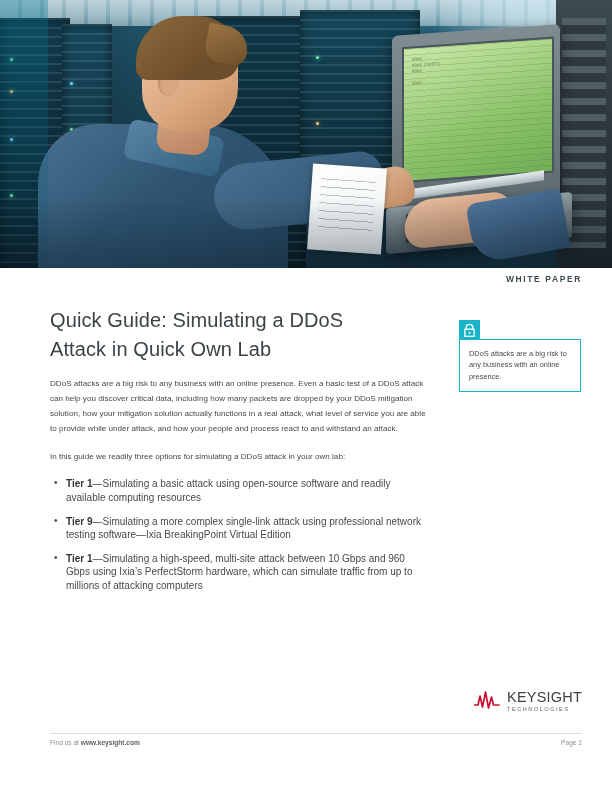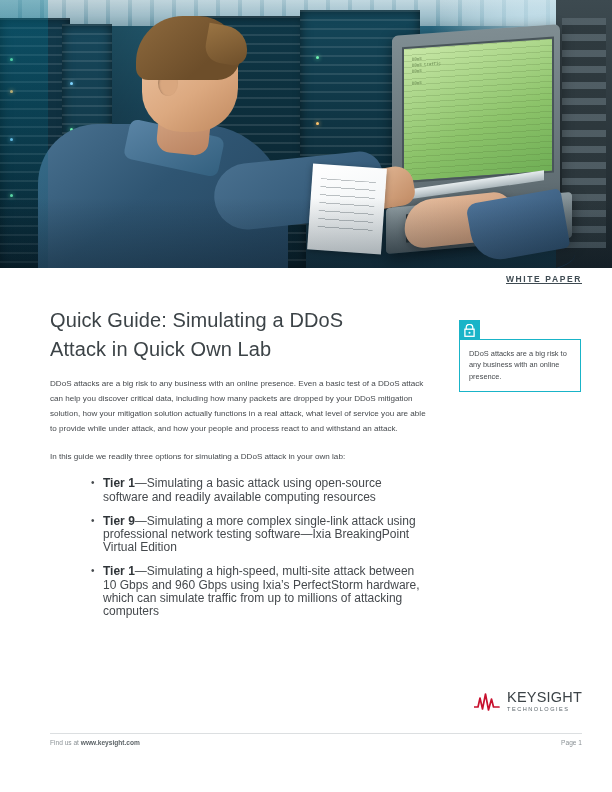--- a/index.html
+++ b/index.html
@@ -237,21 +237,20 @@
   
   .wp-label {
     position: absolute;
     right: 30px;
     top: 274px;
     font-size: 8.5px;
     letter-spacing: 1.6px;
     font-weight: bold;
     color: #3f4b52;
     text-align: left;
-    text-decoration: underline;
   }
 
   
   .title {
     position: absolute;
     left: 50px;
     top: 293px;
     width: 330px;
     font-size: 20px;
     line-height: 29px;
@@ -274,26 +273,25 @@
     margin: 0 0 13px 0;
     color: #45494d;
   }
   .bullets {
     margin: 0;
     padding: 0 0 0 14px;
     list-style: none;
   }
   .bullets li {
     position: relative;
-    font-size: 12px;
+    font-size: 10px;
     line-height: 13.2px;
     margin-bottom: 11px;
     color: #45494d;
     padding-left: 2px;
-    margin-left: 37px;
   }
   .bullets li:before {
     content: "\2022";
     position: absolute;
     left: -10px;
     top: -1px;
     font-size: 10px;
     color: #45494d;
   }
   .bullets b { color: #2f3438; }
@@ -327,21 +325,21 @@
     justify-content: center;
   }
   .lock-badge svg { display:block; }
 
   
   .logo {
     position: absolute;
     right: 30px;
     top: 690px;
     display: flex;
-    align-items: flex-end;
+    align-items: flex-start;
     gap: 7px;
   }
   .logo-mark { width: 26px; height: 20px; }
   .logo-text { line-height: 1; }
   .logo-name {
     font-size: 14.5px;
     letter-spacing: .2px;
     color: #3c4347;
     font-weight: normal;
   }

